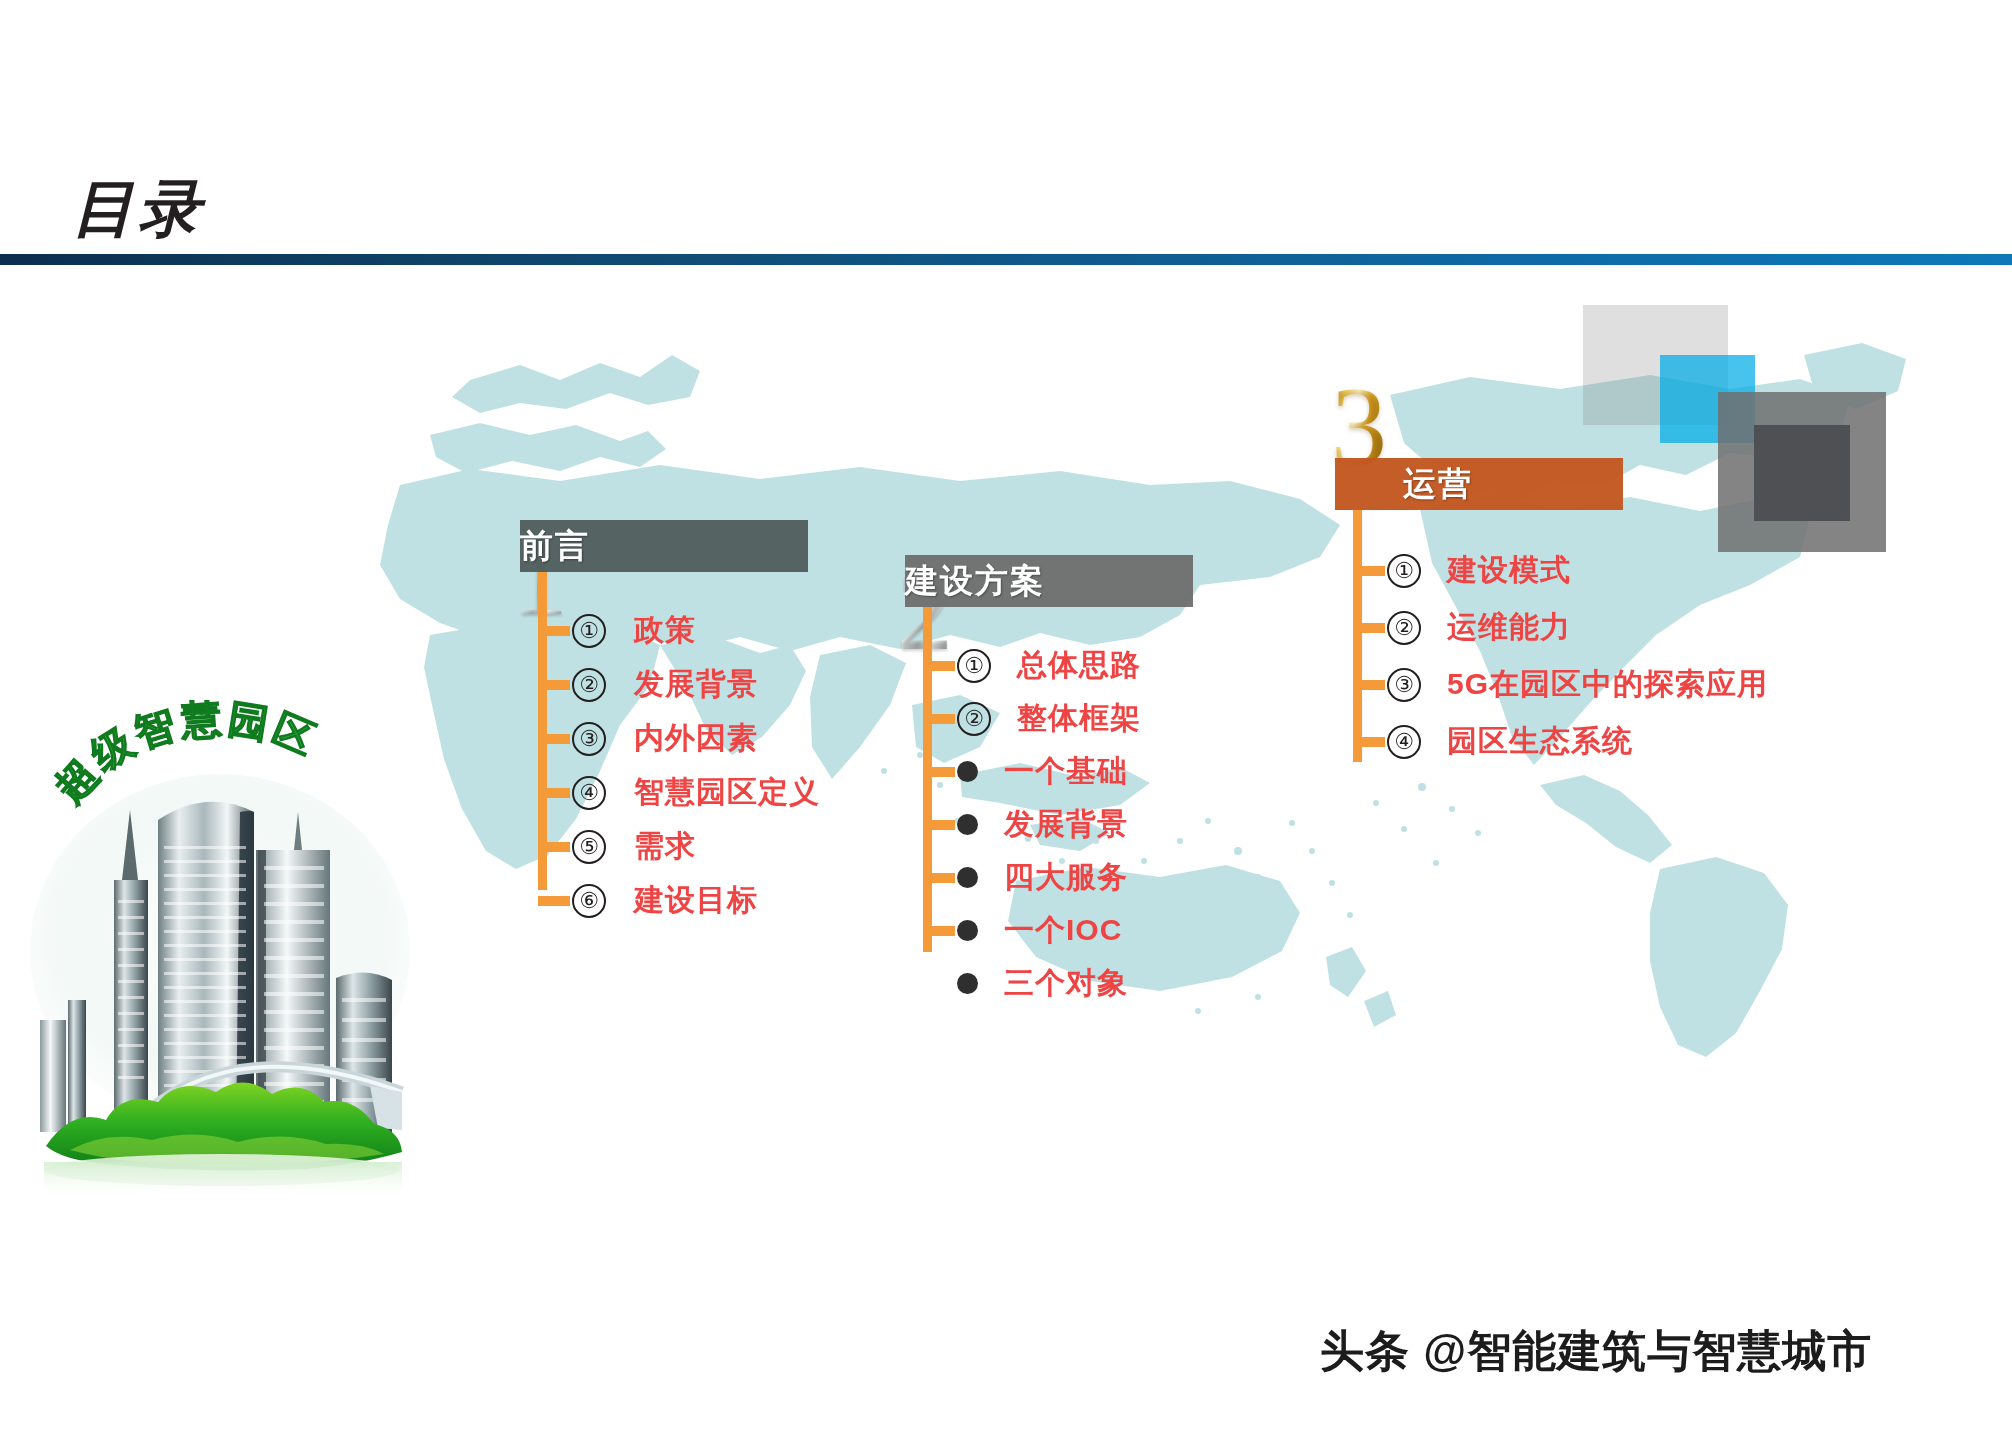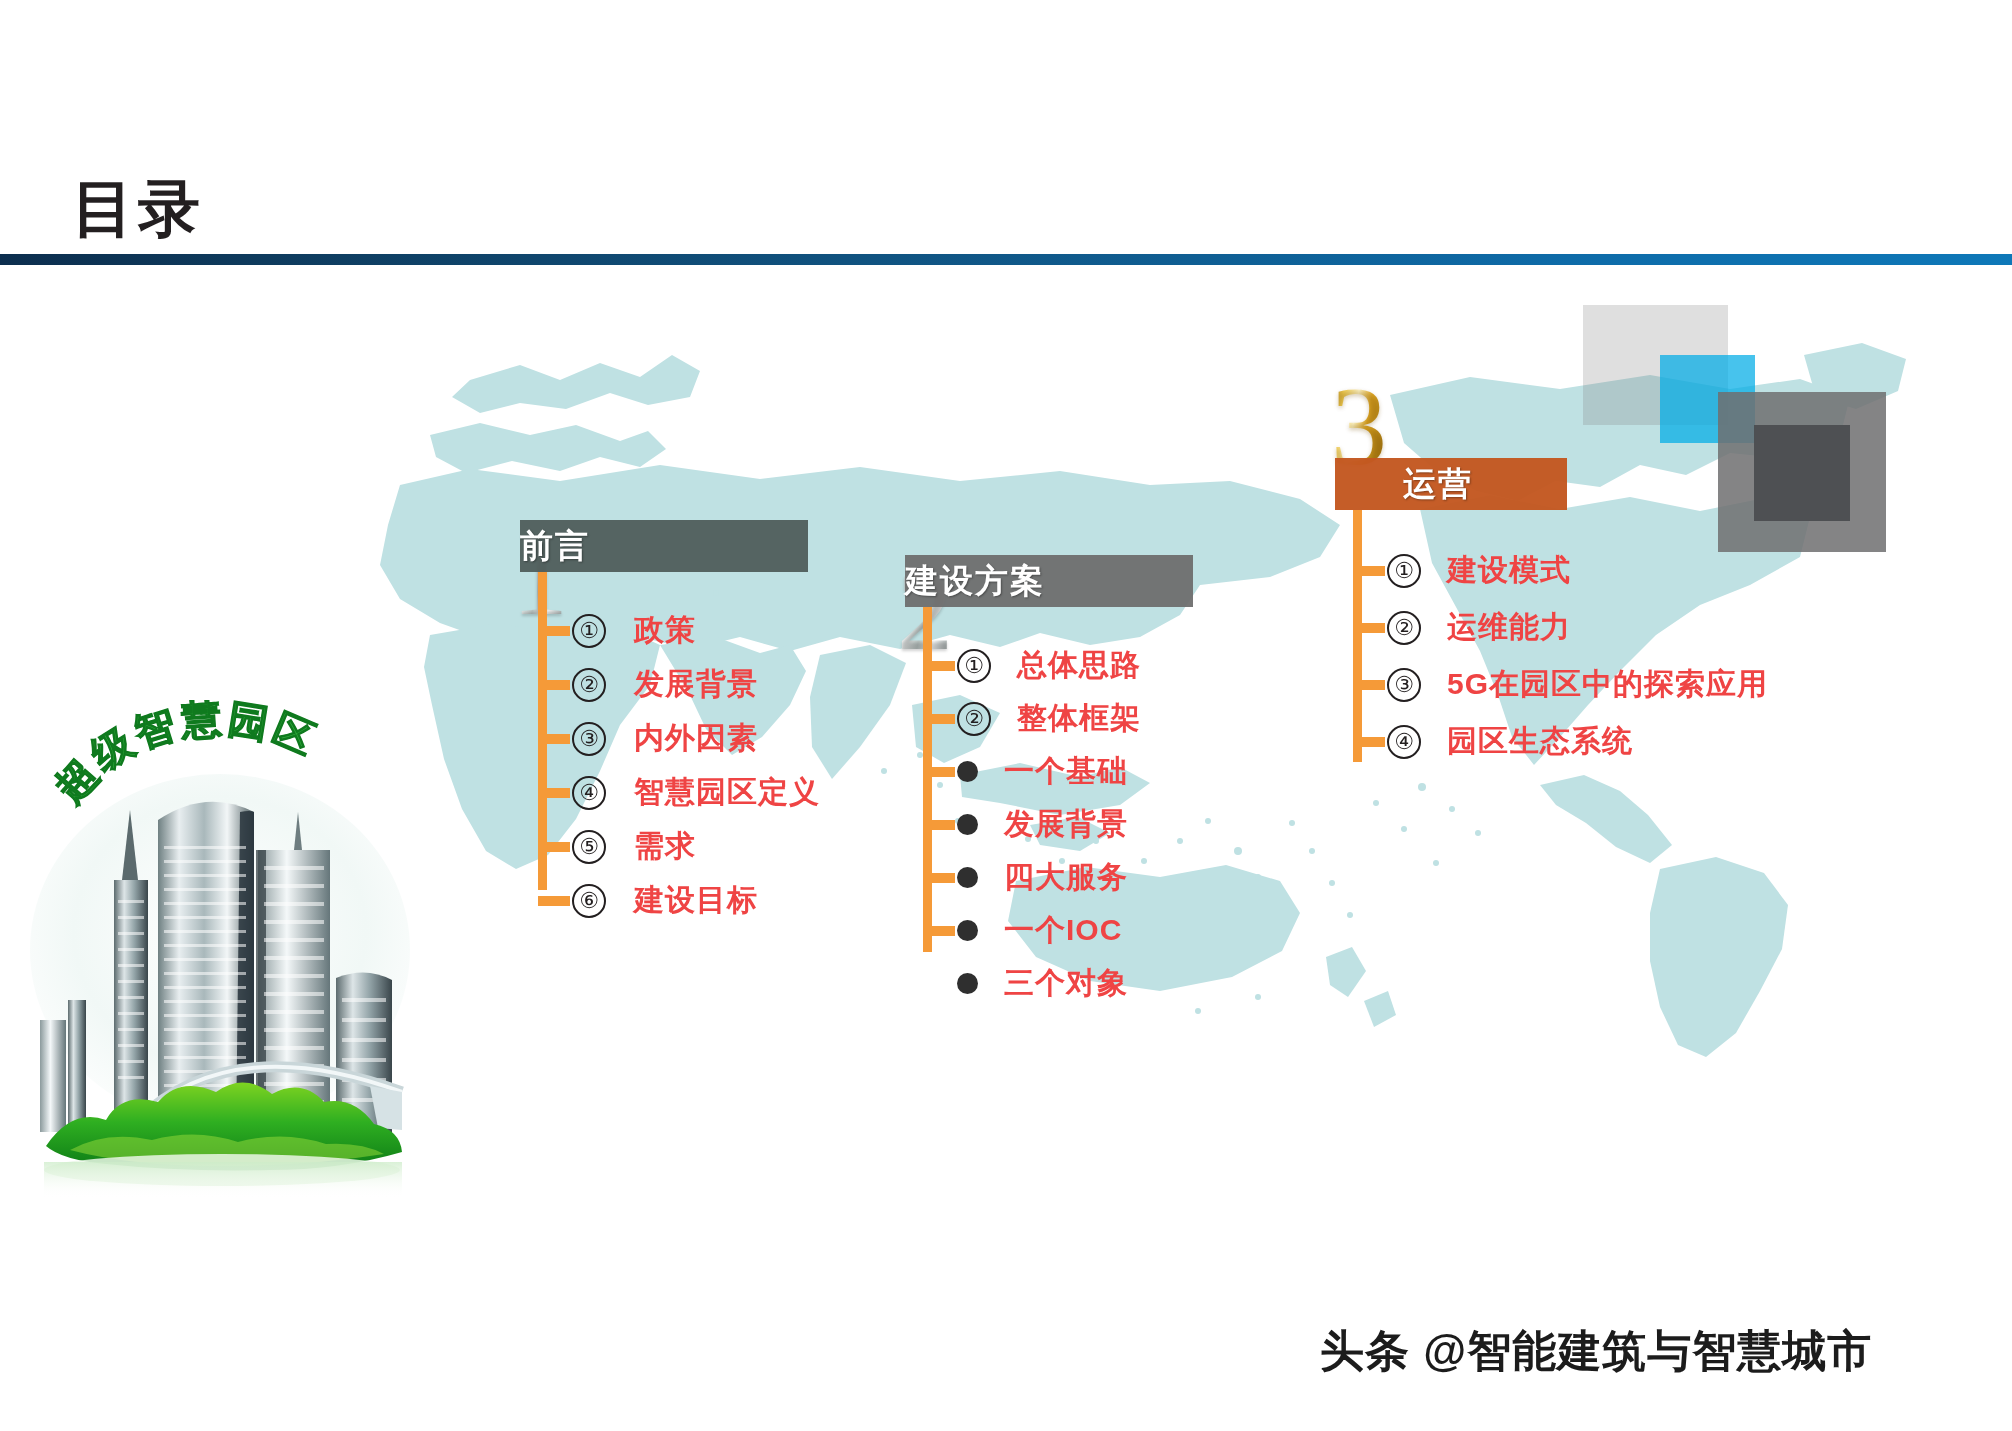--- a/index.html
+++ b/index.html
@@ -11,21 +11,21 @@
     position:relative;
   }
 
   
   #slide { position:absolute; inset:0; background:#fff; overflow:hidden; }
 
   
   #page-title {
     position:absolute; left:72px; top:178px;
     font-size:62px; font-weight:bold; color:#231f20;
-    letter-spacing:4px; line-height:1;
+    letter-spacing:4px; line-height:1;font-style:italic;
   }
   #title-rule {
     position:absolute; left:0; top:254px; width:2012px; height:11px;
     background:linear-gradient(to right,#0c2e4e 0%,#0e3a5c 12%,#10527f 42%,#0e6ba8 78%,#0e78b8 100%);
   }
 
   
   #map-wrap {
     position:absolute; left:0; top:285px; width:2012px; height:780px;
     overflow:hidden; pointer-events:none;
@@ -64,21 +64,21 @@
   }
 
   .sec-header {
     position:relative; z-index:2;
     height:52px; display:flex; align-items:center;
     color:#ffffff; font-size:33px; font-weight:bold; letter-spacing:2px;
     text-shadow:1px 1px 2px rgba(0,0,0,.35);
   }
   #hdr-1 { width:288px; background:rgba(76,90,88,.93); }
   #hdr-2 { width:288px; background:rgba(108,108,108,.93); }
-  #hdr-3 { width:232px; background:rgba(195,88,33,.97); padding-left:68px; }
+  #hdr-3 { width:288px; background:rgba(195,88,33,.97); padding-left:68px; }
 
   
   .timeline { position:relative; margin-left:18px; padding-top:4px; z-index:2; }
   .spine {
     position:absolute; left:0; top:0; width:9px; background:#f59a38;
   }
   #spine-1 { height:318px; }
   #spine-2 { height:345px; }
   #spine-3 { height:252px; }
   .tick {

